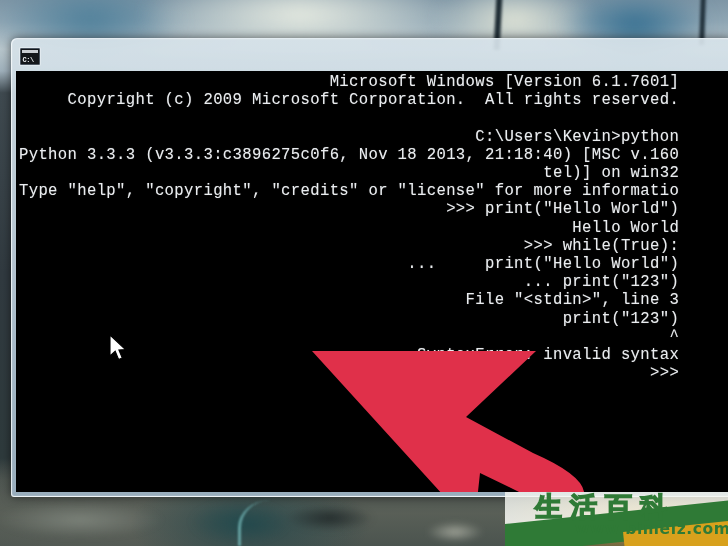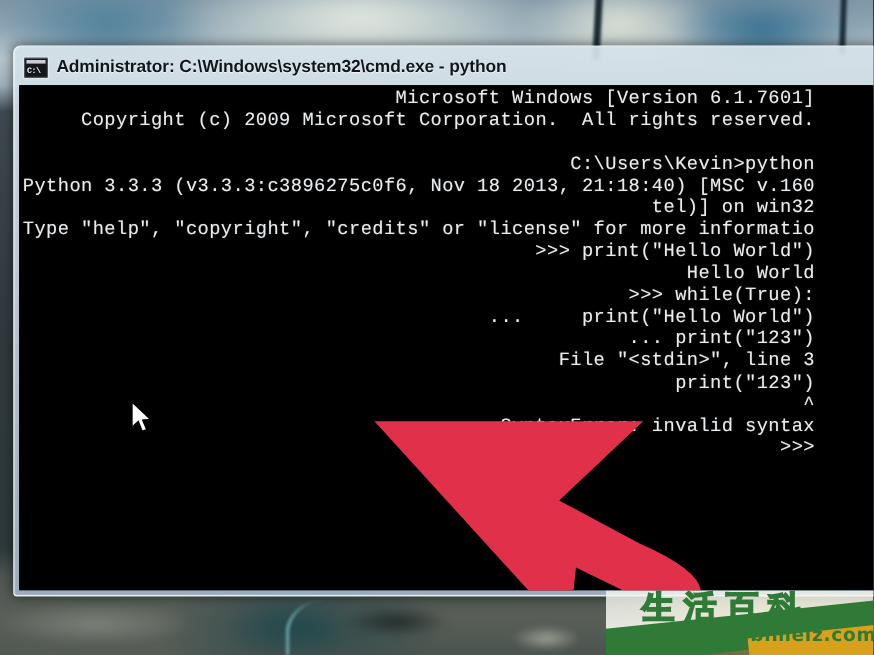--- a/index.html
+++ b/index.html
@@ -298,21 +298,20 @@
     <div id="bg-bottom-tex"></div>
     <div id="bg-wire"></div>
   </div>
 
   <div id="cmd-window">
 
     <div id="titlebar">
       <div id="cmd-icon">
         <span id="cmd-icon-text">C:\</span>
       </div>
-      <span id="title-text">Administrator: C:\Windows\system32\cmd.exe - python</span>
     </div>
 
     <div id="console">
       <pre id="console-text">Microsoft Windows [Version 6.1.7601]
 Copyright (c) 2009 Microsoft Corporation.  All rights reserved.
 
 C:\Users\Kevin&gt;python
 Python 3.3.3 (v3.3.3:c3896275c0f6, Nov 18 2013, 21:18:40) [MSC v.160
 tel)] on win32
 Type "help", "copyright", "credits" or "license" for more informatio

